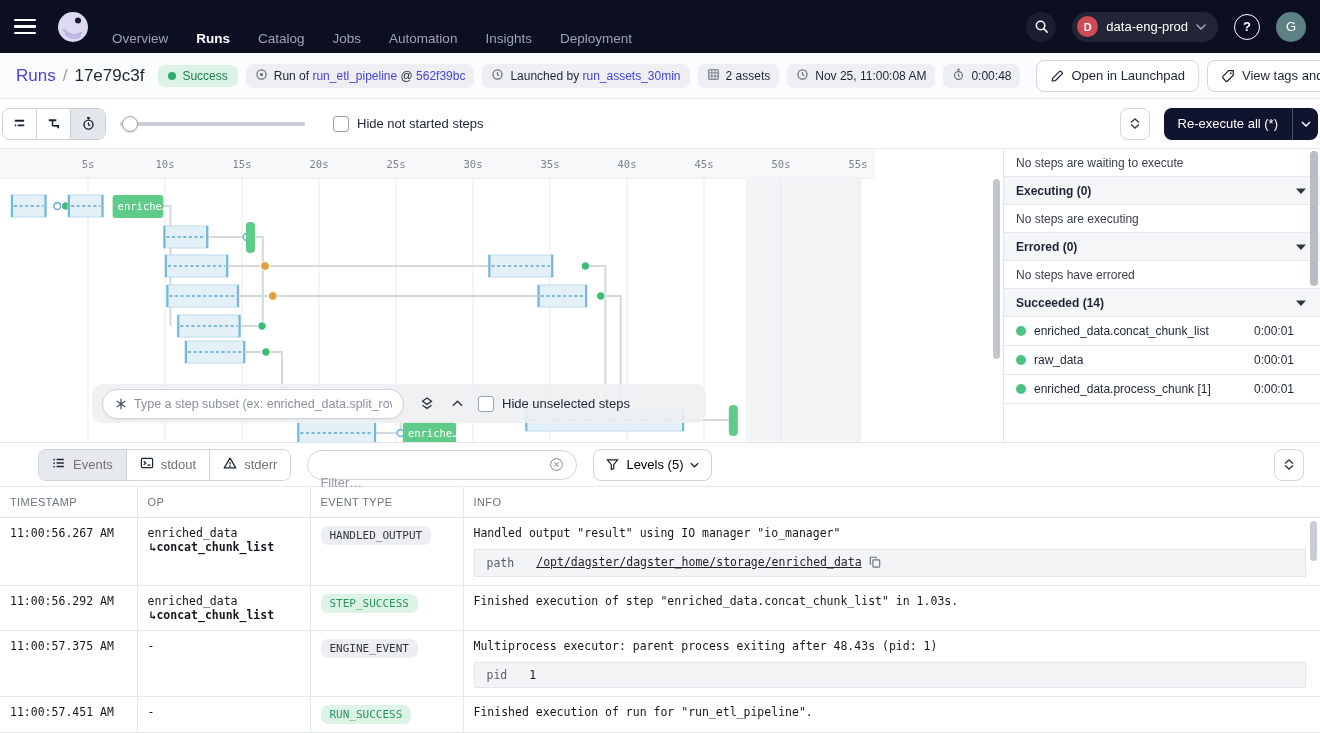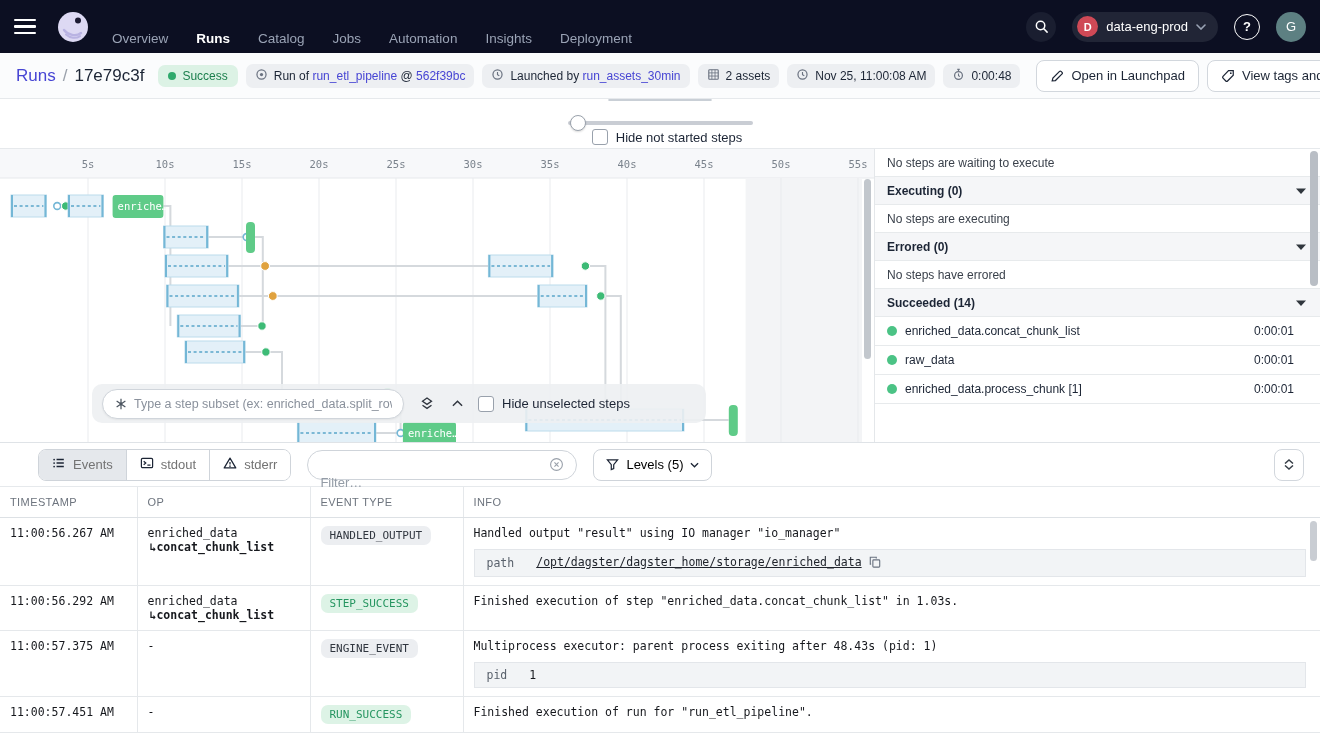--- a/index.html
+++ b/index.html
@@ -27,38 +27,38 @@
   .crumb { font-size:17px; display:flex; align-items:baseline; gap:7px; margin-right:6px; white-space:nowrap;}
   .crumb a { color:#4745d4; text-decoration:none; cursor:pointer;}
   .crumb .sep { color:#9aa1ab; }
   .badge-success { display:flex; align-items:center; gap:6px; background:#dcf2e5; color:#1b7f4d; font-size:12px; border-radius:7px; padding:4px 10px; }
   .badge-success i { width:8px; height:8px; border-radius:50%; background:#2fa96c; }
   .tag { display:flex; align-items:center; gap:6px; background:#edeff2; border-radius:7px; padding:4px 9px; font-size:12px; color:#1c2535; cursor:pointer; white-space:nowrap;}
   .tag a { color:#4745d4; text-decoration:none; }
   .btn { display:flex; align-items:center; gap:7px; background:#fff; border:1px solid #d2d7dd; border-radius:8px; height:32px; padding:0 13px; font-size:13px; color:#1c2535; cursor:pointer; white-space:nowrap;}
 
   
-  .gtoolbar { height:50px; background:#fff; border-bottom:1px solid #e6e9ec; display:flex; align-items:center; padding:0 16px; gap:14px;flex-direction:column; }
+  .gtoolbar { height:50px; background:#fff; border-bottom:1px solid #e6e9ec; display:flex; align-items:center; padding:0 2px; gap:14px; }
   .seg { display:flex; border:1px solid #c9cfd6; border-radius:8px; overflow:hidden; height:32px; }
   .seg button { width:34px; background:#fff; border:none; border-right:1px solid #c9cfd6; display:flex; align-items:center; justify-content:center; cursor:pointer; }
   .seg button:last-child { border-right:none; }
   .seg button.active { background:#e4e7eb; }
   .slider { position:relative; width:185px; height:16px; cursor:pointer;}
   .slider .track { position:absolute; top:6px; left:0; right:0; height:4px; border-radius:2px; background:#c9cdd4; }
   .slider .handle { position:absolute; top:0; left:2px; width:16px; height:16px; border-radius:50%; background:#fff; border:1.5px solid #9aa2ac; box-shadow:0 1px 2px rgba(0,0,0,.15); cursor:grab;}
   .chk { display:flex; align-items:center; gap:8px; font-size:13px; cursor:pointer; }
   .chk i { width:16px; height:16px; border:1.5px solid #99a1ac; border-radius:3px; background:#fff; }
   .btn-stack { width:30px; height:32px; background:#fff; border:1px solid #d2d7dd; border-radius:8px; display:flex; flex-direction:column; align-items:center; justify-content:center; gap:1px; cursor:pointer;}
   .reexec { display:flex; height:32px; border-radius:8px; overflow:hidden; background:#11142e; color:#fff; cursor:pointer; }
   .reexec .lbl { padding:0 14px; display:flex; align-items:center; font-size:13px; }
   .reexec .caret { width:26px; display:flex; align-items:center; justify-content:center; border-left:1px solid rgba(255,255,255,.25); }
 
   
   .main-split { display:flex; height:293px; }
-  .gantt-pane { position:relative; width:875px; border-right:1px solid #e4e7ea; overflow:hidden; background:#fff;}
+  .gantt-pane { position:relative; width:1004px; border-right:1px solid #e4e7ea; overflow:hidden; background:#fff;}
   .gantt-vscroll { position:absolute; top:30px; right:3px; width:7px; height:260px; }
   .gantt-vscroll .thumb { width:7px; height:180px; border-radius:4px; background:#c2c7cd; }
   .subset-overlay { position:absolute; left:92px; top:235px; width:614px; height:39px; background:rgba(237,239,242,.9); border-radius:10px; display:flex; align-items:center; padding:0 10px; gap:13px; }
   .subset-input { display:flex; align-items:center; gap:6px; background:#fff; border:1px solid #d0d5db; border-radius:16px; height:30px; padding:0 11px; width:302px; box-shadow:0 1px 2px rgba(0,0,0,.06);}
   .subset-input input { border:none; outline:none; flex:1; font-size:12.5px; color:#1c2535; background:transparent; font-family:"Liberation Sans",sans-serif;}
   .subset-input input::placeholder { color:#8a919c; }
   .ico-btn { background:none; border:none; cursor:pointer; display:flex; align-items:center; justify-content:center; padding:2px;}
 
   
   .steps-panel { position:relative; flex:1; overflow:hidden; background:#fff; }

